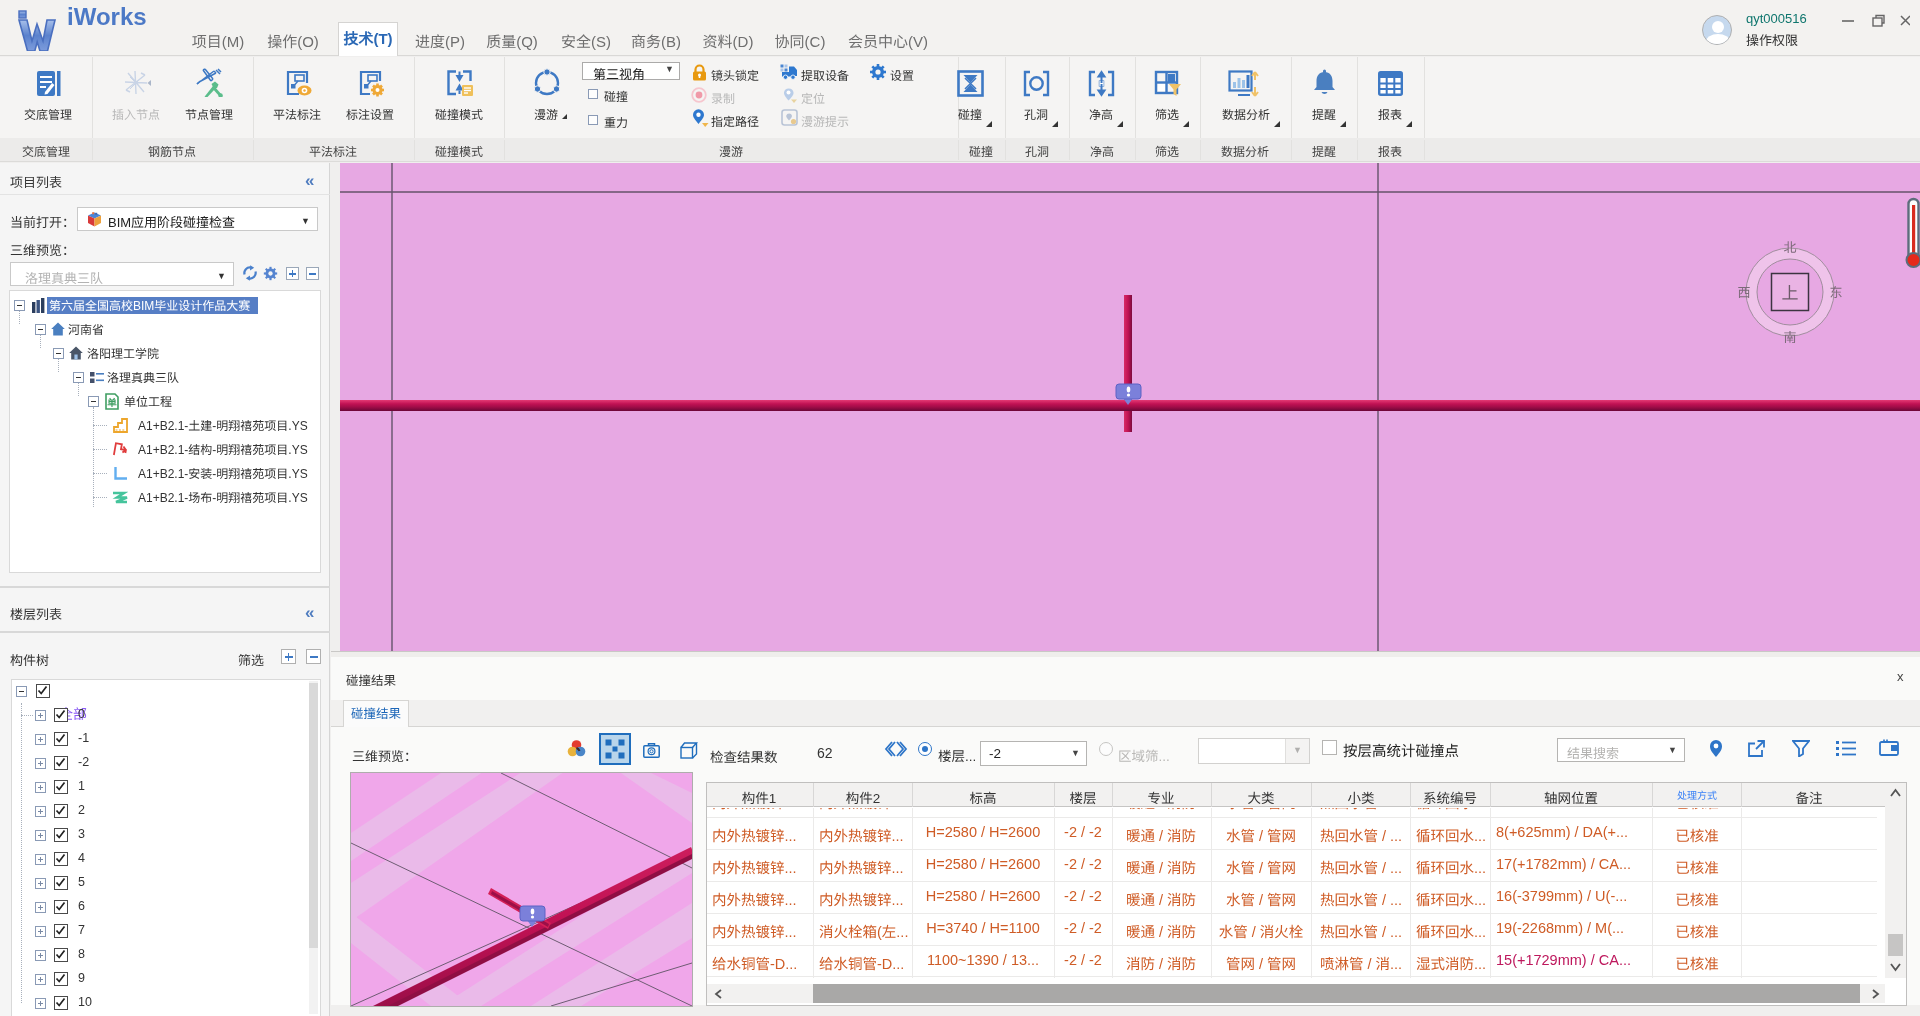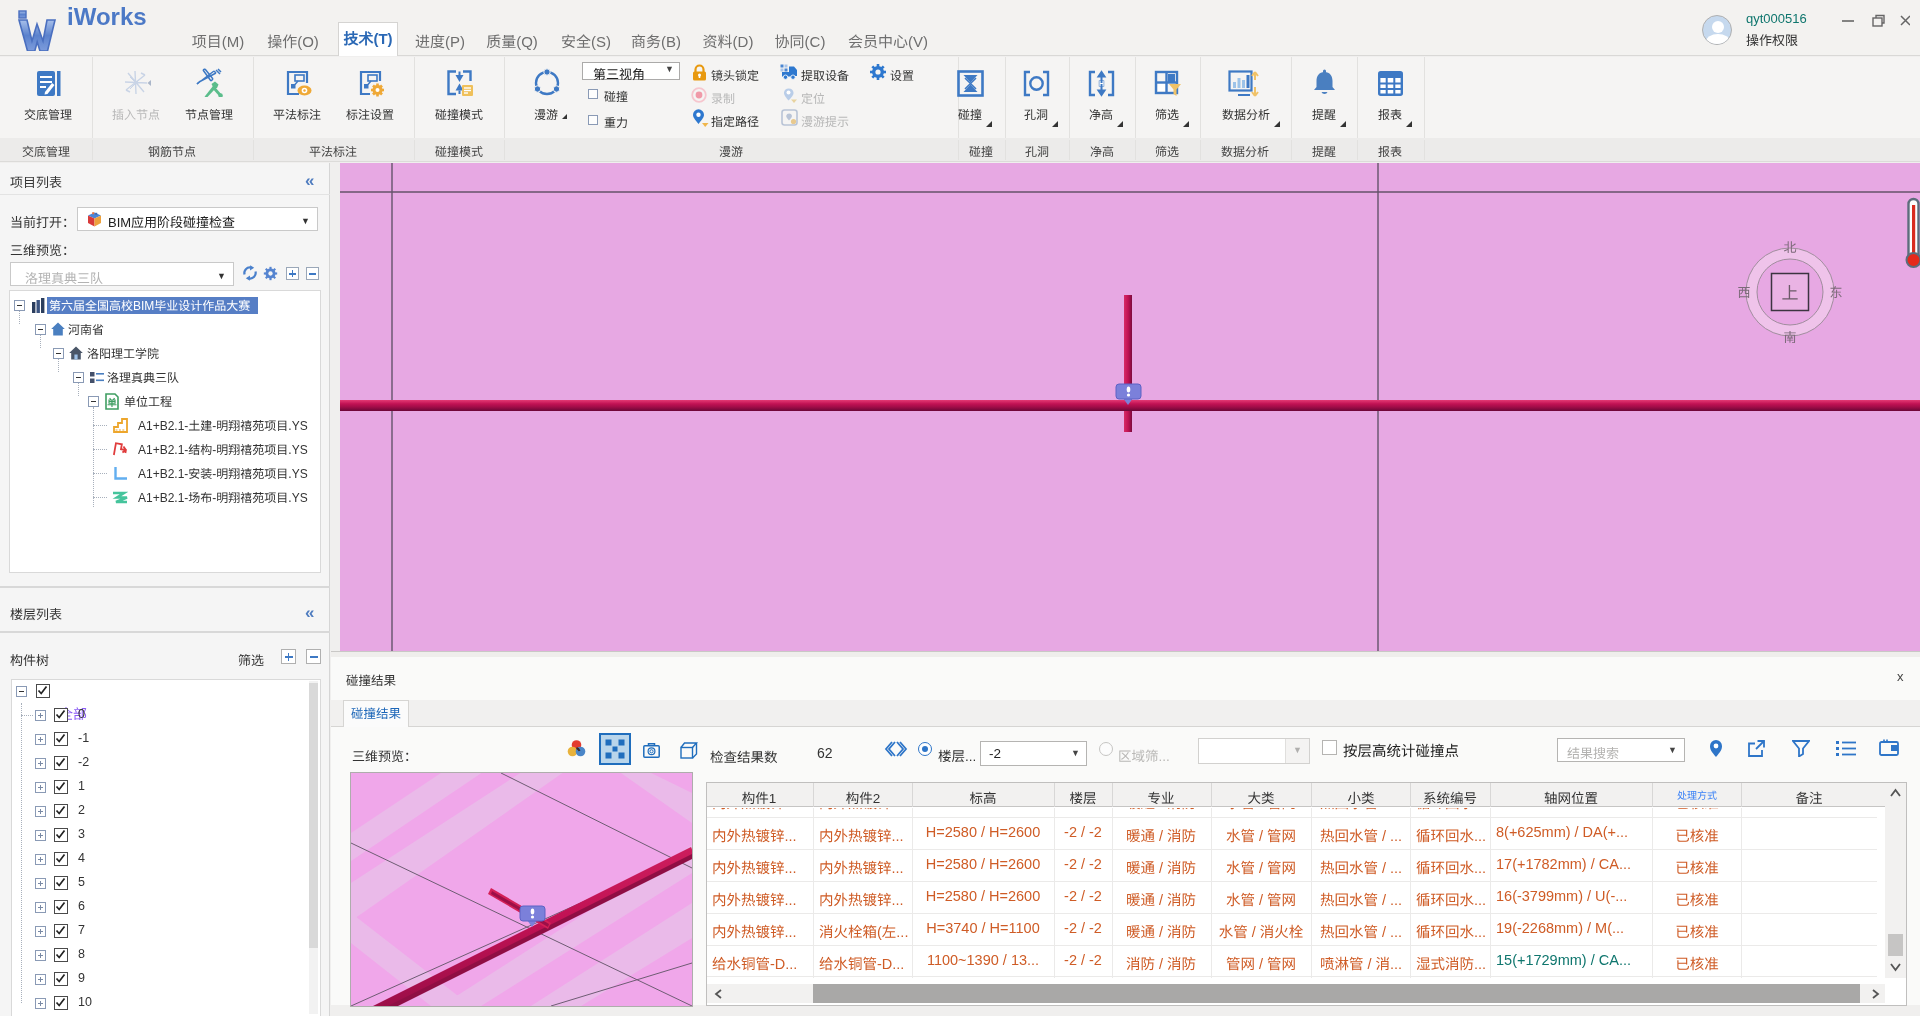--- a/index.html
+++ b/index.html
@@ -922,21 +922,21 @@
 <div class="abs" style="left:1366px;top:267.7px;transform:translateX(-50%);font-size:14.5px;color:#cf5c26;white-space:nowrap">已核准</div>
 <div class="abs" style="left:376px;top:324.4px;width:1170px;height:1px;background:#ebeae9"></div>
 <div class="cell" style="left:381px;top:299.5px;width:99px;font-size:14.5px;color:#cf5c26">给水铜管-D...</div>
 <div class="cell" style="left:488px;top:299.5px;width:91px;font-size:14.5px;color:#cf5c26">给水铜管-D...</div>
 <div class="abs" style="left:652px;top:299.5px;transform:translateX(-50%);font-size:14.5px;color:#cf5c26;white-space:nowrap">1100~1390 / 13...</div>
 <div class="abs" style="left:752px;top:299.5px;transform:translateX(-50%);font-size:14.5px;color:#cf5c26;white-space:nowrap">-2 / -2</div>
 <div class="abs" style="left:830px;top:299.5px;transform:translateX(-50%);font-size:14.5px;color:#cf5c26;white-space:nowrap">消防 / 消防</div>
 <div class="abs" style="left:930px;top:299.5px;transform:translateX(-50%);font-size:14.5px;color:#cf5c26;white-space:nowrap">管网 / 管网</div>
 <div class="abs" style="left:1030px;top:299.5px;transform:translateX(-50%);font-size:14.5px;color:#cf5c26;white-space:nowrap">喷淋管 / 消...</div>
 <div class="cell" style="left:1085px;top:299.5px;width:72px;font-size:14.5px;color:#cf5c26">湿式消防...</div>
-<div class="cell" style="left:1165px;top:299.5px;width:154px;font-size:14.5px;color:#0f766e">15(+1729mm) / CA...</div>
+<div class="cell" style="left:1165px;top:299.5px;width:154px;font-size:14.5px;color:#be185d">15(+1729mm) / CA...</div>
 <div class="abs" style="left:1366px;top:299.5px;transform:translateX(-50%);font-size:14.5px;color:#cf5c26;white-space:nowrap">已核准</div>
 <div class="abs" style="left:1554px;top:131px;width:21px;height:195px;background:#f2f1f0"></div>
 <svg class="abs" style="left:1558px;top:136px" width="13" height="10" viewBox="0 0 13 10">
         <path d="M2 8 L6.5 2 L11 8" fill="none" stroke="#555" stroke-width="1.8"></path>
       </svg>
 <svg class="abs" style="left:1558px;top:310px" width="13" height="10" viewBox="0 0 13 10">
         <path d="M2 2 L6.5 8 L11 2" fill="none" stroke="#555" stroke-width="1.8"></path>
       </svg>
 <div class="abs" style="left:1557px;top:282px;width:15px;height:22px;background:#c6c5c4"></div>
 <div class="abs" style="left:376px;top:332px;width:1178px;height:19px;background:#f2f1f0"></div>

